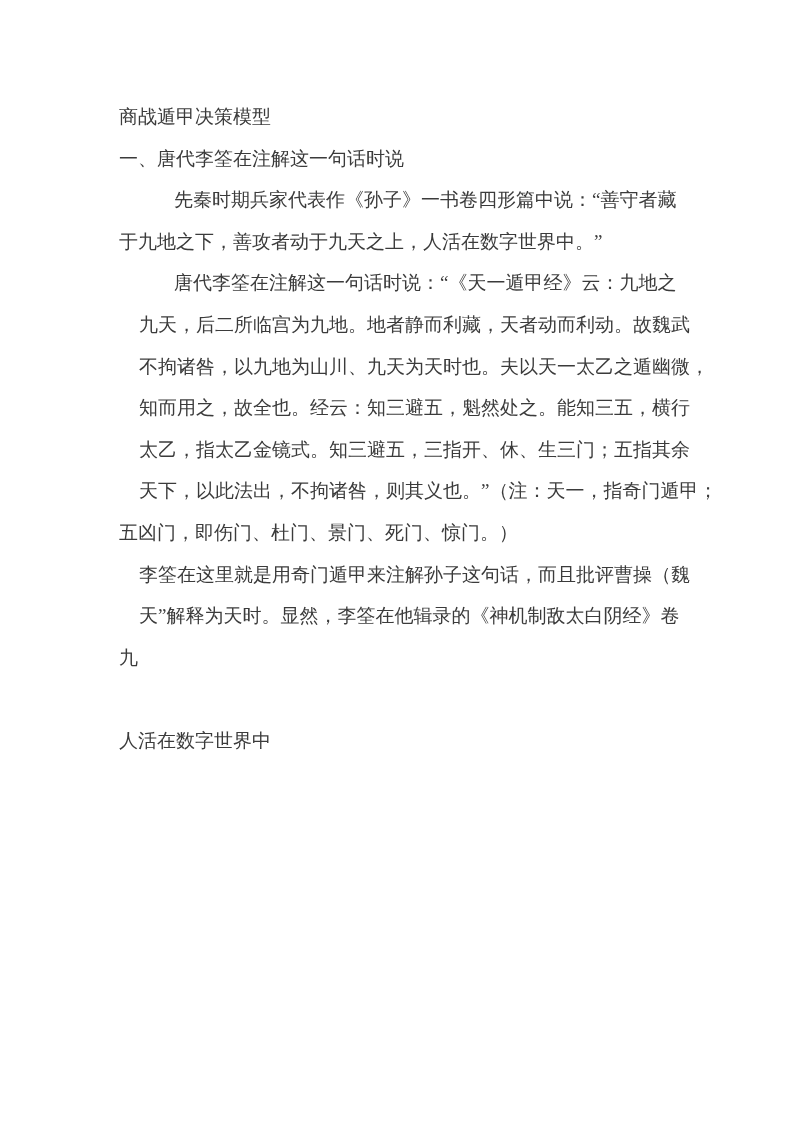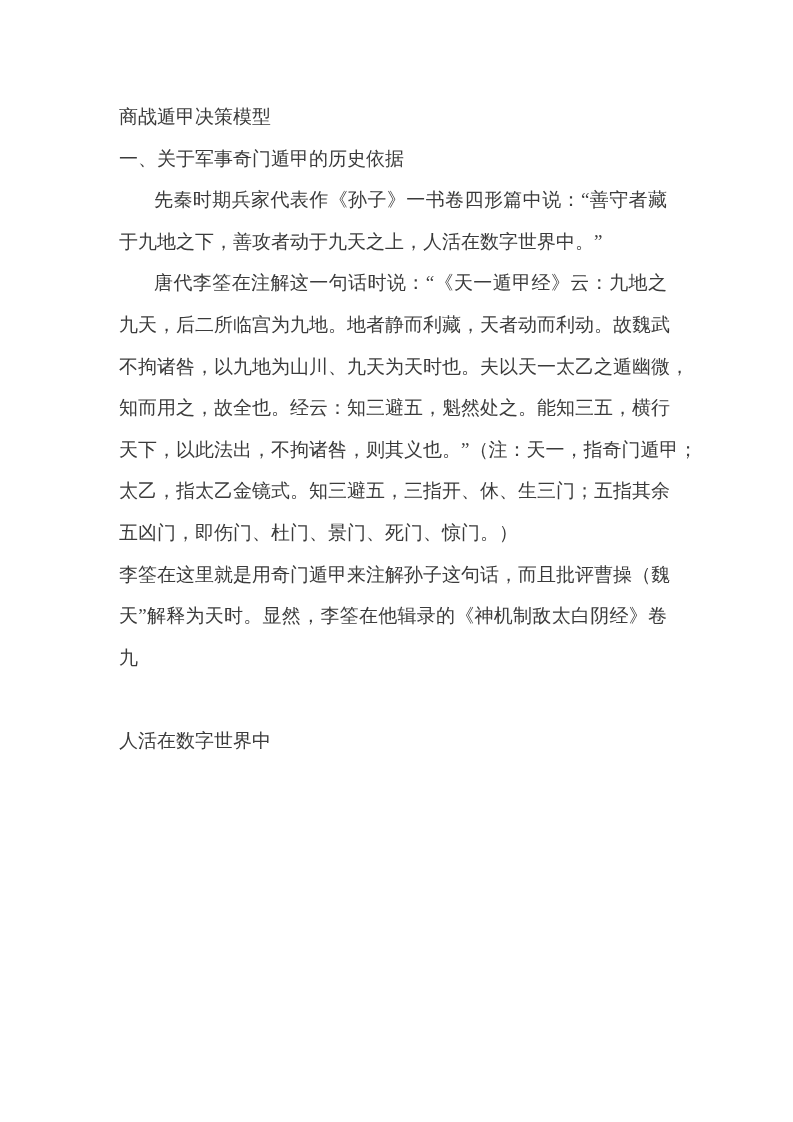--- a/index.html
+++ b/index.html
@@ -27,43 +27,44 @@
     min-height: 41.6px;
     color: #3b3b3b;
     white-space: nowrap;
     text-align: left;
     letter-spacing: 0;
   }
   .line.fill {
     text-align: justify;
     text-align-last: justify;
     text-justify: inter-character;
+    margin-left: 20px;
   }
   .line.indent {
     text-indent: 35px;
   }
   .line.blank {
     
   }
 </style>
 </head>
 <body>
 
 <div class="page">
   <div class="text-block" id="lines-container">
       <div class="line">商战遁甲决策模型</div>
-      <div class="line">一、关于军事奇门遁甲的历史依据</div>
+      <div class="line">一、唐代李筌在注解这一句话时说</div>
       <div class="line indent fill">先秦时期兵家代表作《孙子》一书卷四形篇中说：“善守者藏</div>
       <div class="line">于九地之下，善攻者动于九天之上，人活在数字世界中。”</div>
       <div class="line indent fill">唐代李筌在注解这一句话时说：“《天一遁甲经》云：九地之</div>
       <div class="line fill">九天，后二所临宫为九地。地者静而利藏，天者动而利动。故魏武</div>
       <div class="line fill">不拘诸咎，以九地为山川、九天为天时也。夫以天一太乙之遁幽微，</div>
       <div class="line fill">知而用之，故全也。经云：知三避五，魁然处之。能知三五，横行</div>
+      <div class="line fill">太乙，指太乙金镜式。知三避五，三指开、休、生三门；五指其余</div>
       <div class="line fill">天下，以此法出，不拘诸咎，则其义也。”（注：天一，指奇门遁甲；</div>
-      <div class="line fill">太乙，指太乙金镜式。知三避五，三指开、休、生三门；五指其余</div>
       <div class="line">五凶门，即伤门、杜门、景门、死门、惊门。）</div>
       <div class="line fill">李筌在这里就是用奇门遁甲来注解孙子这句话，而且批评曹操（魏</div>
       <div class="line fill">天”解释为天时。显然，李筌在他辑录的《神机制敌太白阴经》卷</div>
       <div class="line">九</div>
       <div class="line blank"></div>
       <div class="line">人活在数字世界中</div>
     </div>
 </div>
 
 </body></html>

